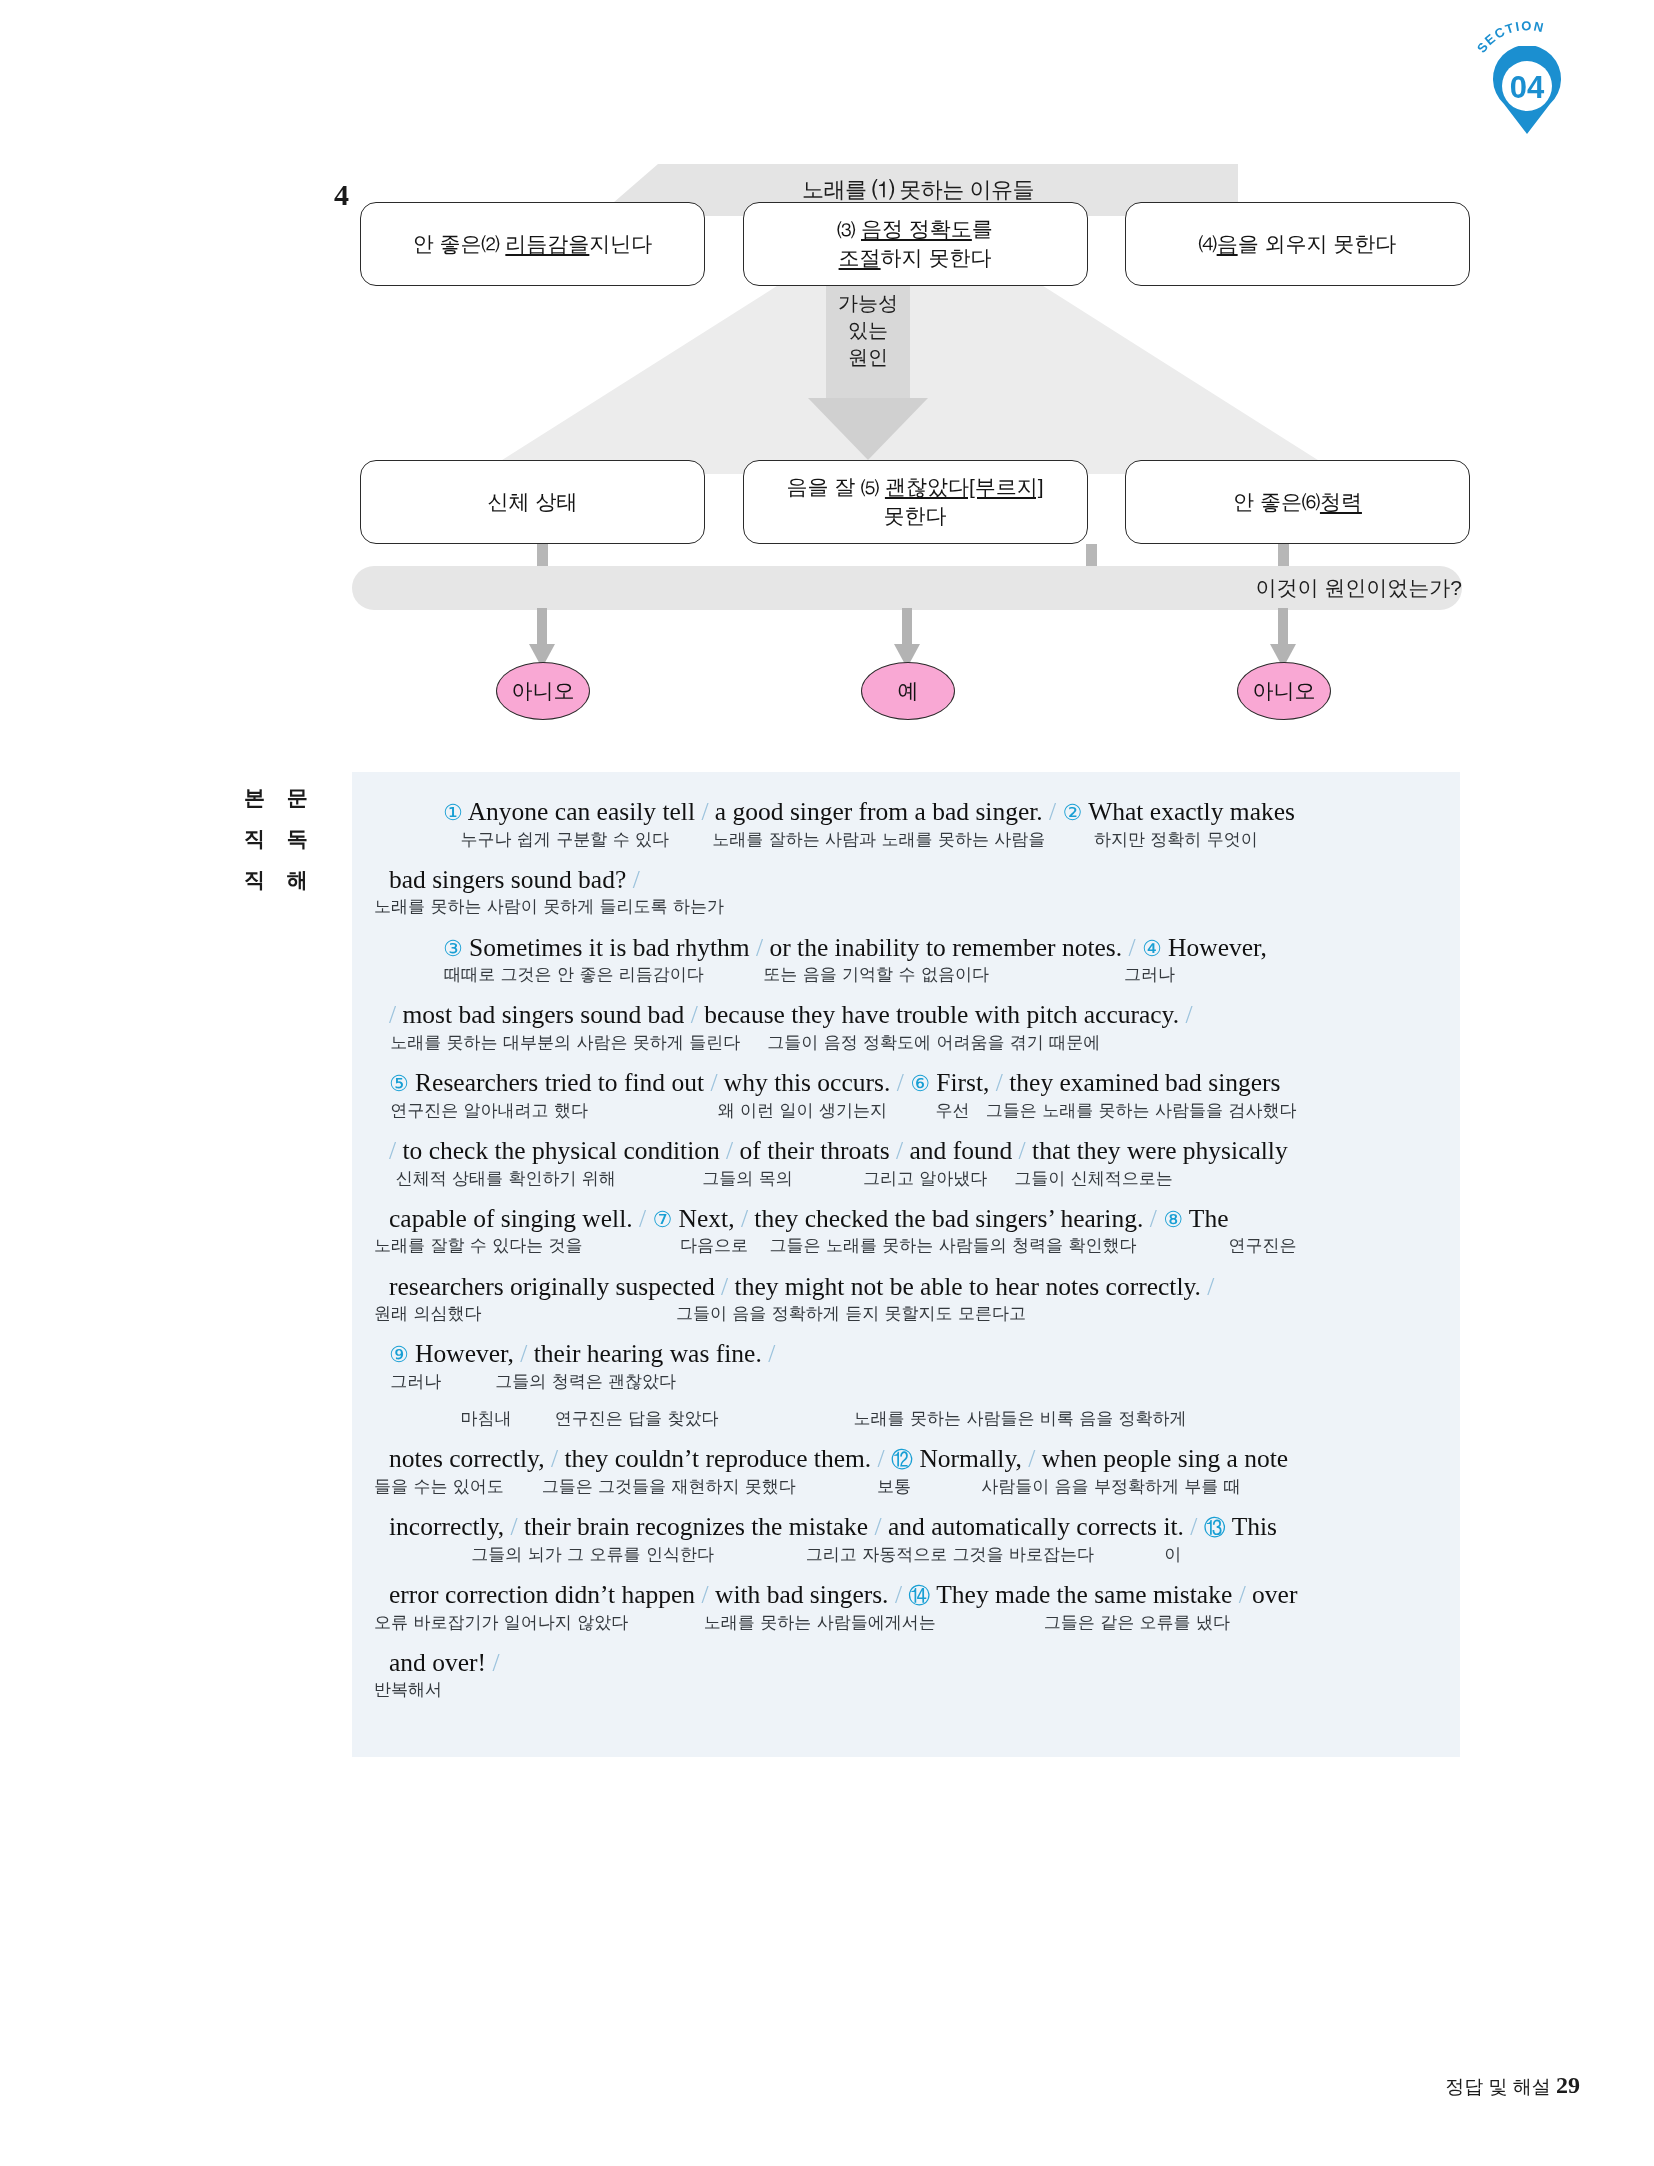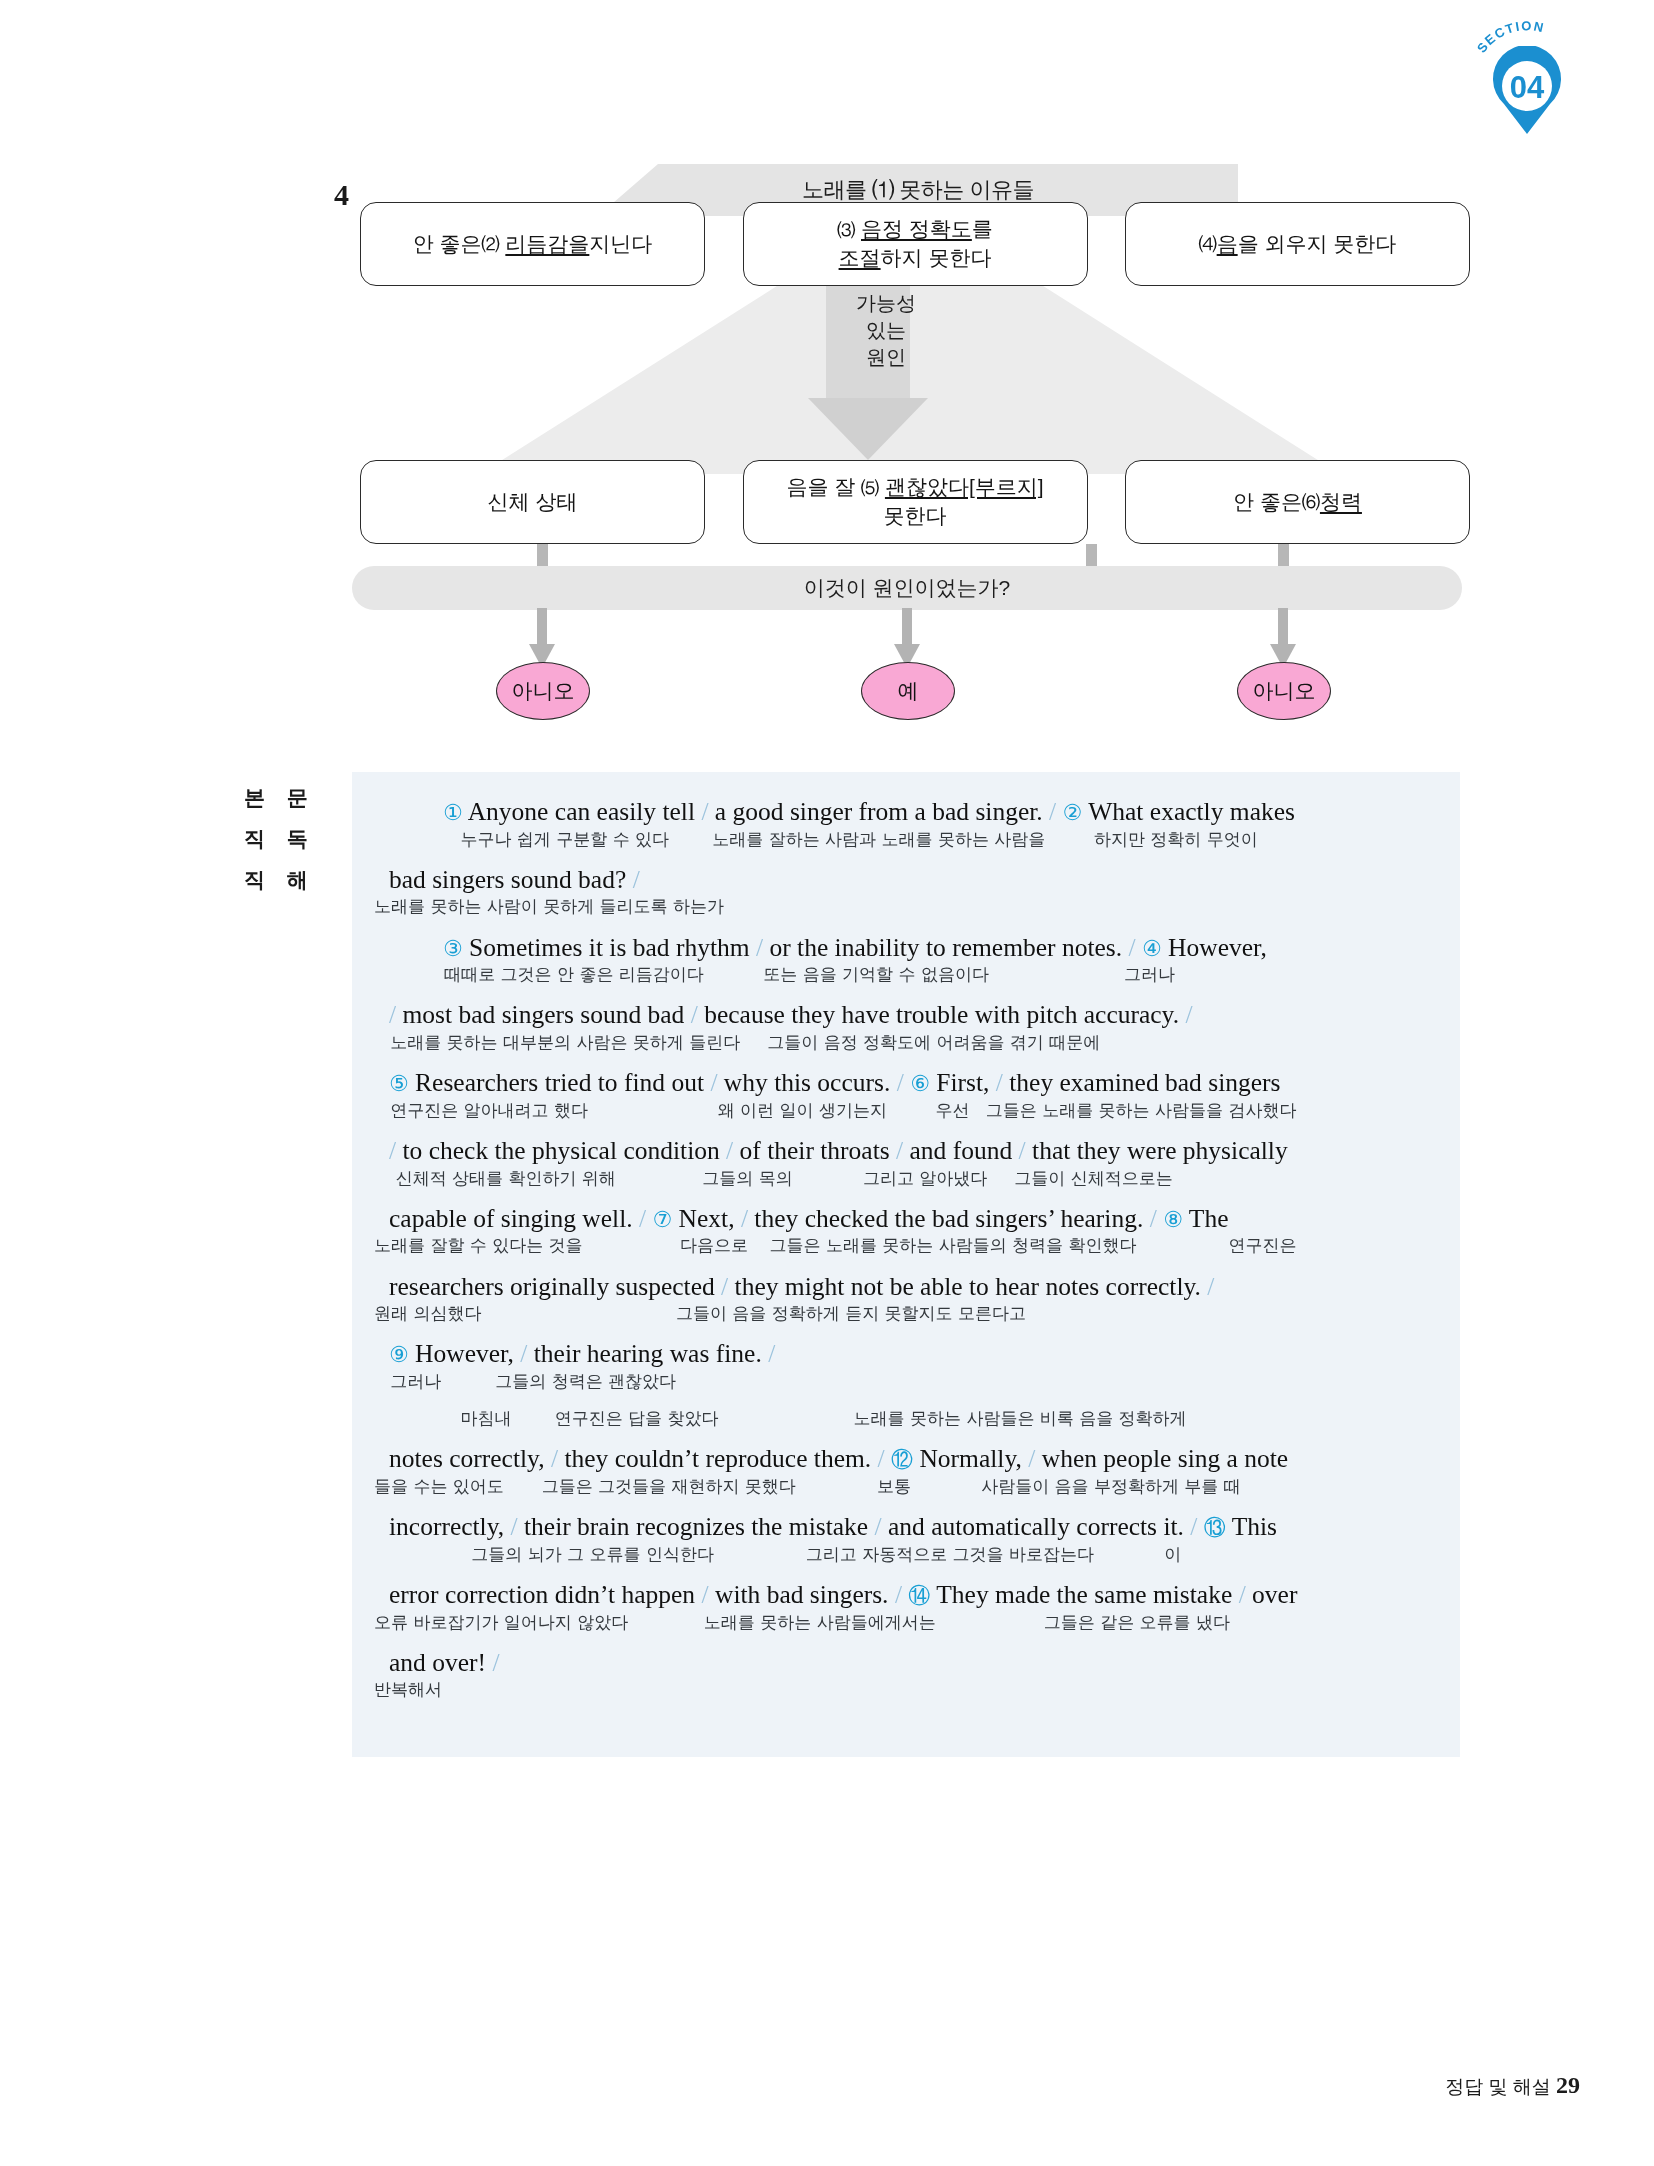--- a/index.html
+++ b/index.html
@@ -86,33 +86,33 @@
     position:absolute; left:18px; top:0; width:84px; height:122px;
     background:#d8d8d8;
   }
   .arrow-mid .head{
     position:absolute; left:0; top:118px; width:120px; height:62px;
     background:#d0d0d0;
     clip-path:polygon(0 0,120px 0,60px 62px);
   }
   .arrow-mid .cap{
     position:absolute; left:18px; top:10px; width:84px; text-align:center;
-    font-size:20px; color:#1d1d1d; line-height:1.35;margin-left:18px;
+    font-size:20px; color:#1d1d1d; line-height:1.35;
   }
 
   
   .connector{
     position:absolute; width:11px; height:30px; background:#b7b7b7; z-index:1;
   }
 
   .bar-question{
     position:absolute; left:352px; top:416px;
     width:1110px; height:44px;
     background:#e6e6e6; border-radius:22px;
-    display:flex; align-items:center; justify-content:center;
+    display:flex; align-items:center; justify-content:flex-end;
     z-index:2;
   }
   .bar-question span{ font-size:21px; color:#1d1d1d; }
 
   .down-arrow{
     position:absolute; width:26px; height:60px; z-index:2;
   }
   .down-arrow .st{
     position:absolute; left:8px; top:0; width:10px; height:40px; background:#b3b3b3;
   }

